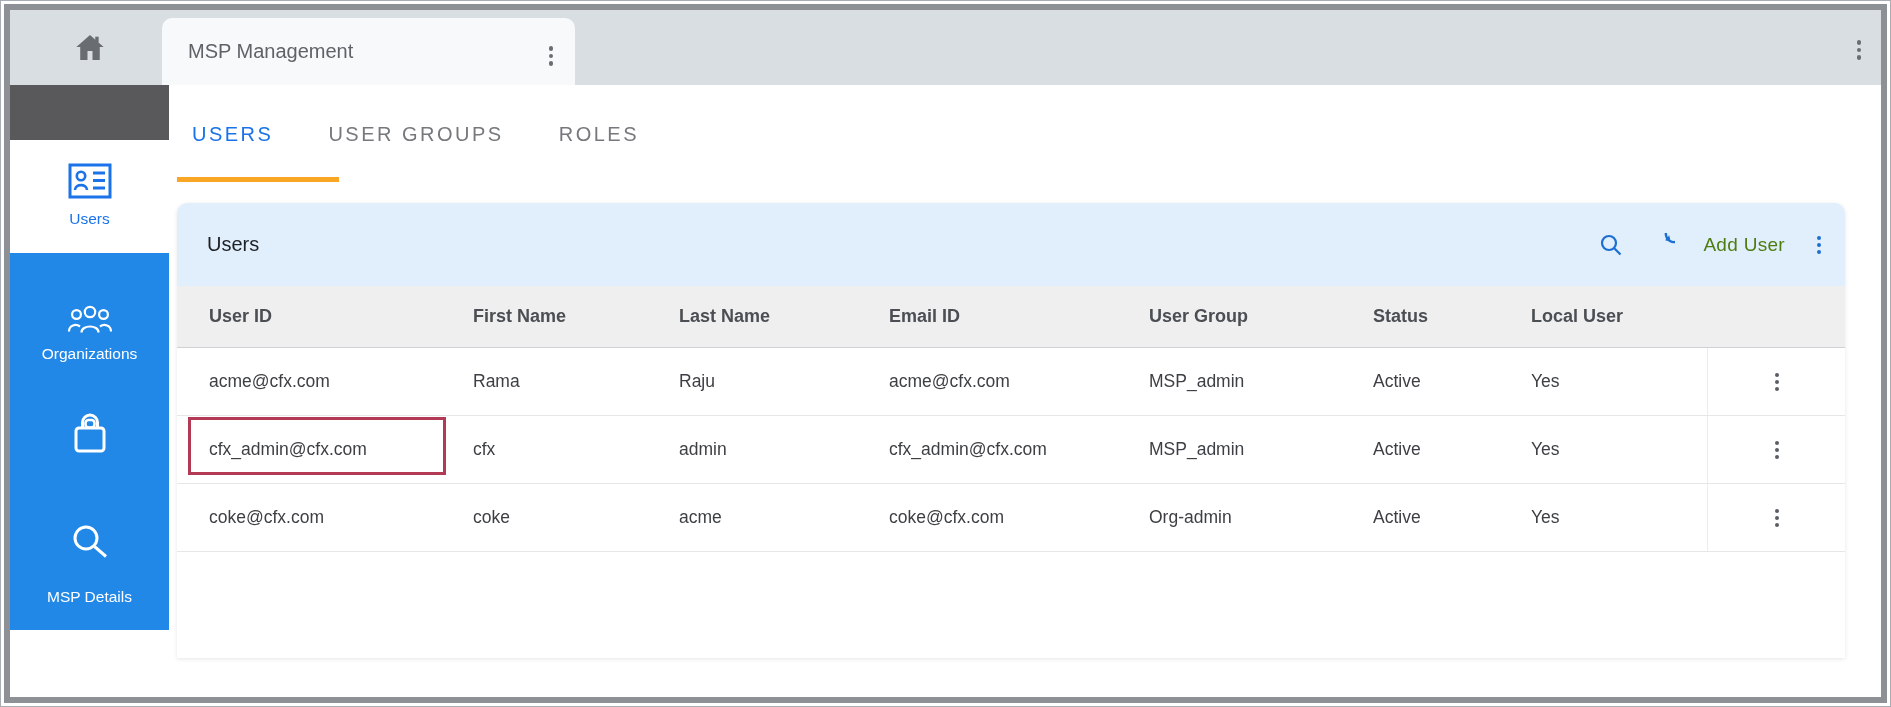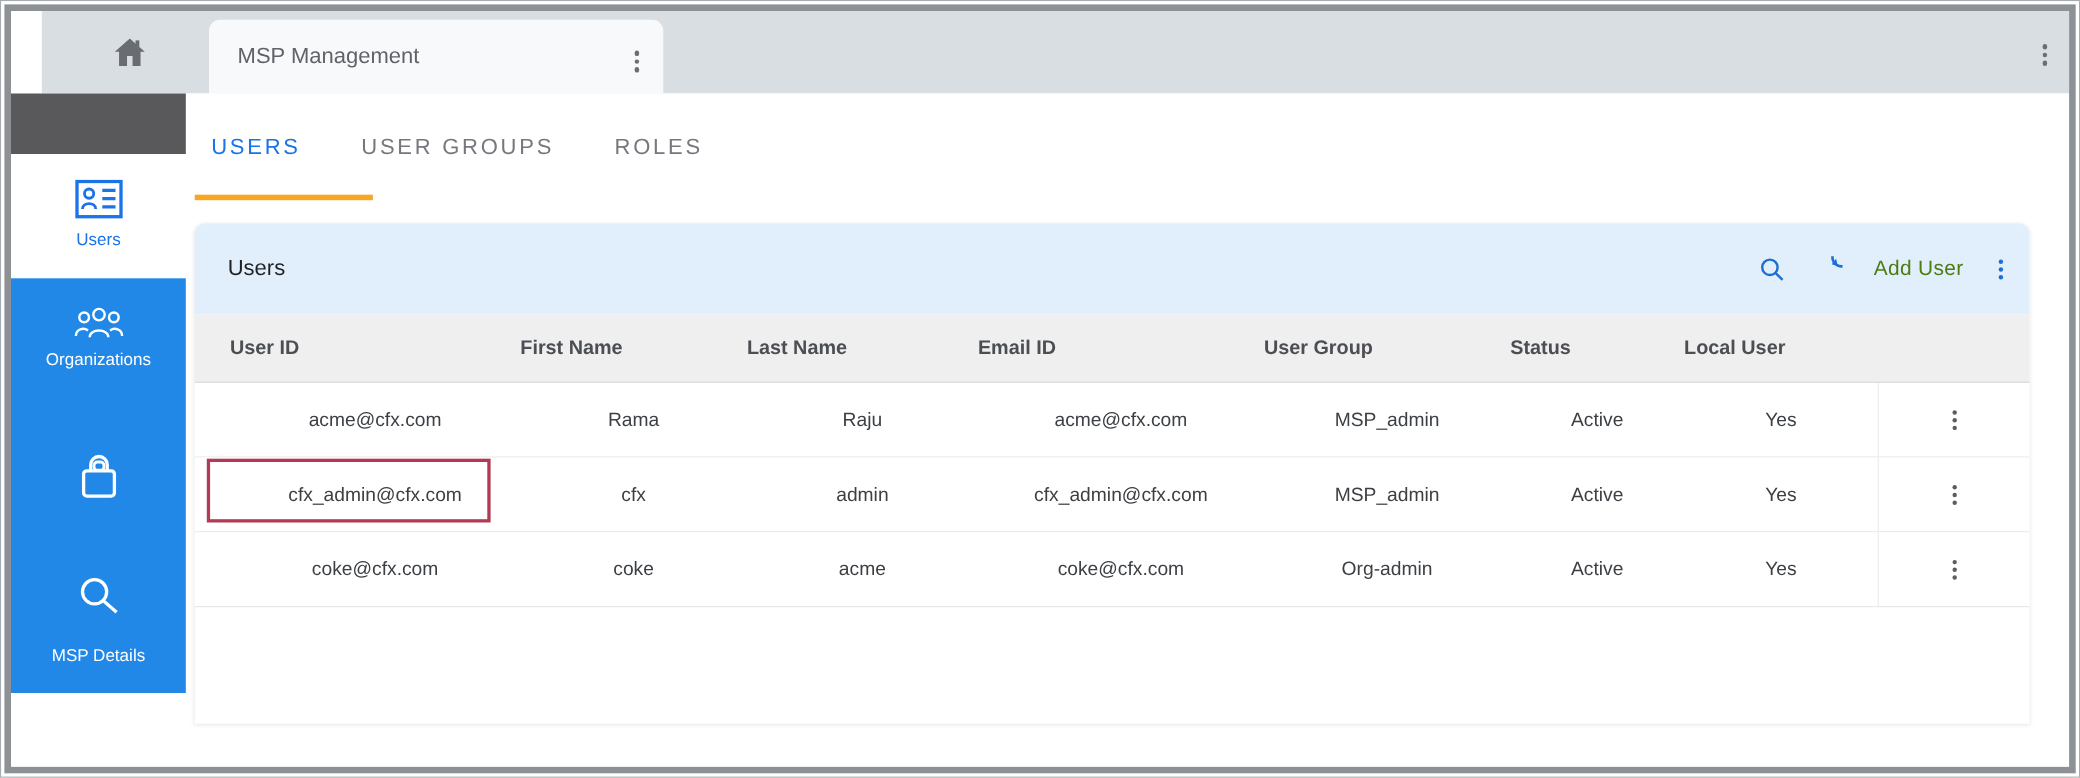--- a/index.html
+++ b/index.html
@@ -1,62 +1,62 @@
 <!DOCTYPE html>
 <html><head>
 <meta charset="utf-8">
 <style>
   html,body{margin:0;padding:0;background:#fff;}
   body{width:1891px;height:707px;font-family:"Liberation Sans",sans-serif;position:relative;overflow:hidden;}
   .page{position:absolute;inset:0;border:1px solid #a7adb2;box-sizing:border-box;background:#fff;}
   .frame{position:absolute;left:3px;top:3px;right:3px;bottom:3px;border:6px solid #8d9196;background:#fff;overflow:hidden;}
 
   
-  .topbar{position:absolute;left:0;top:0;right:0;height:75px;background:#d9dee2;margin-left:28px;}
+  .topbar{position:absolute;left:0;top:0;right:0;height:75px;background:#d9dee2;}
   .home-btn{position:absolute;left:0;top:0;width:159px;height:75px;display:flex;align-items:center;justify-content:center;cursor:pointer;}
   .app-tab{position:absolute;left:152px;top:8px;width:413px;height:67px;background:#f7f9fa;border-radius:10px 10px 0 0;display:flex;align-items:center;}
   .app-tab-title{margin-left:26px;font-size:20px;color:#5f6368;}
   .app-tab-kebab{position:absolute;right:18px;top:24px;}
   .topbar-kebab{position:absolute;right:16px;top:26px;}
 
   .kebab{display:flex;flex-direction:column;gap:3px;align-items:center;padding:4px;cursor:pointer;}
   .kebab i{width:4.5px;height:4.5px;border-radius:50%;background:#6a6e72;display:block;}
   .kebab.blue i{background:#1b6fd3;width:4px;height:4px;}
   .kebab.gray i{background:#5a5e62;width:4px;height:4px;}
 
   
   .sidebar{position:absolute;left:0;top:75px;width:159px;bottom:0;background:#fff;}
   .sidebar-top-block{height:55px;background:#59595b;}
   .side-item{display:flex;flex-direction:column;align-items:center;justify-content:center;text-align:center;cursor:pointer;padding:0 6px;box-sizing:border-box;}
   .side-item .side-label{font-size:15.5px;line-height:1.45;margin-top:9px;}
   .side-item.active{height:113px;background:#fff;color:#1a73e8;}
   .side-blue{background:#2188e8;color:#fff;}
   .side-blue .side-item{color:#fff;}
-  .si-orgs{height:112px;}
+  .si-orgs{height:112px;justify-content:flex-end;}
   .si-auth{height:135px;}
   .si-msp{height:130px;gap:15px;}
 
   
   .content{position:absolute;left:159px;top:75px;right:0;bottom:0;background:#fff;}
   .tabs-row{position:absolute;top:38px;left:0;display:flex;gap:55px;padding-left:23px;font-size:20px;letter-spacing:2.5px;color:#75797d;}
   .tab{cursor:pointer;white-space:nowrap;}
   .tab.active{color:#1a73e8;}
   .tab-underline{position:absolute;left:8px;top:92px;width:162px;height:5px;background:#faa625;}
 
   
   .panel{position:absolute;left:8px;top:118px;width:1668px;height:455px;background:#fff;box-shadow:0 1px 4px rgba(0,0,0,0.10);border-radius:10px 10px 0 0;}
   .panel-header{height:83px;background:#e1effc;border-radius:10px 10px 0 0;display:flex;align-items:center;}
   .panel-title{margin-left:30px;font-size:20px;color:#1f2023;}
   .panel-actions{margin-left:auto;display:flex;align-items:center;gap:28px;margin-right:20px;}
   .icon-btn{display:flex;align-items:center;justify-content:center;cursor:pointer;}
   .add-user{font-size:19px;color:#4d7c0f;cursor:pointer;letter-spacing:0.3px;}
 
   .grid-row{display:grid;grid-template-columns:264px 206px 210px 260px 224px 158px 176px 138px;padding-left:32px;box-sizing:border-box;align-items:center;}
   .thead{height:62px;background:#efeff0;border-bottom:1px solid #cfd2d4;font-size:18px;font-weight:bold;color:#4b4e52;}
-  .trow{height:68px;border-bottom:1px solid #e5e6e7;font-size:17.5px;color:#3c3f43;position:relative;background:#fff;text-align:center;}
+  .trow{height:68px;border-bottom:1px solid #e5e6e7;font-size:17.5px;color:#3c3f43;position:relative;background:#fff;}
   .cell{overflow:hidden;white-space:nowrap;}
   .cell-actions{border-left:1px solid #ececec;height:100%;display:flex;align-items:center;justify-content:center;}
   .hl-box{display:none;position:absolute;left:11px;top:1px;width:252px;height:52px;border:3px solid #b23a54;pointer-events:none;}
   .row-highlighted .hl-box{display:block;}
 </style>
 </head>
 <body>
 
 <div class="page">
 <div class="frame">

